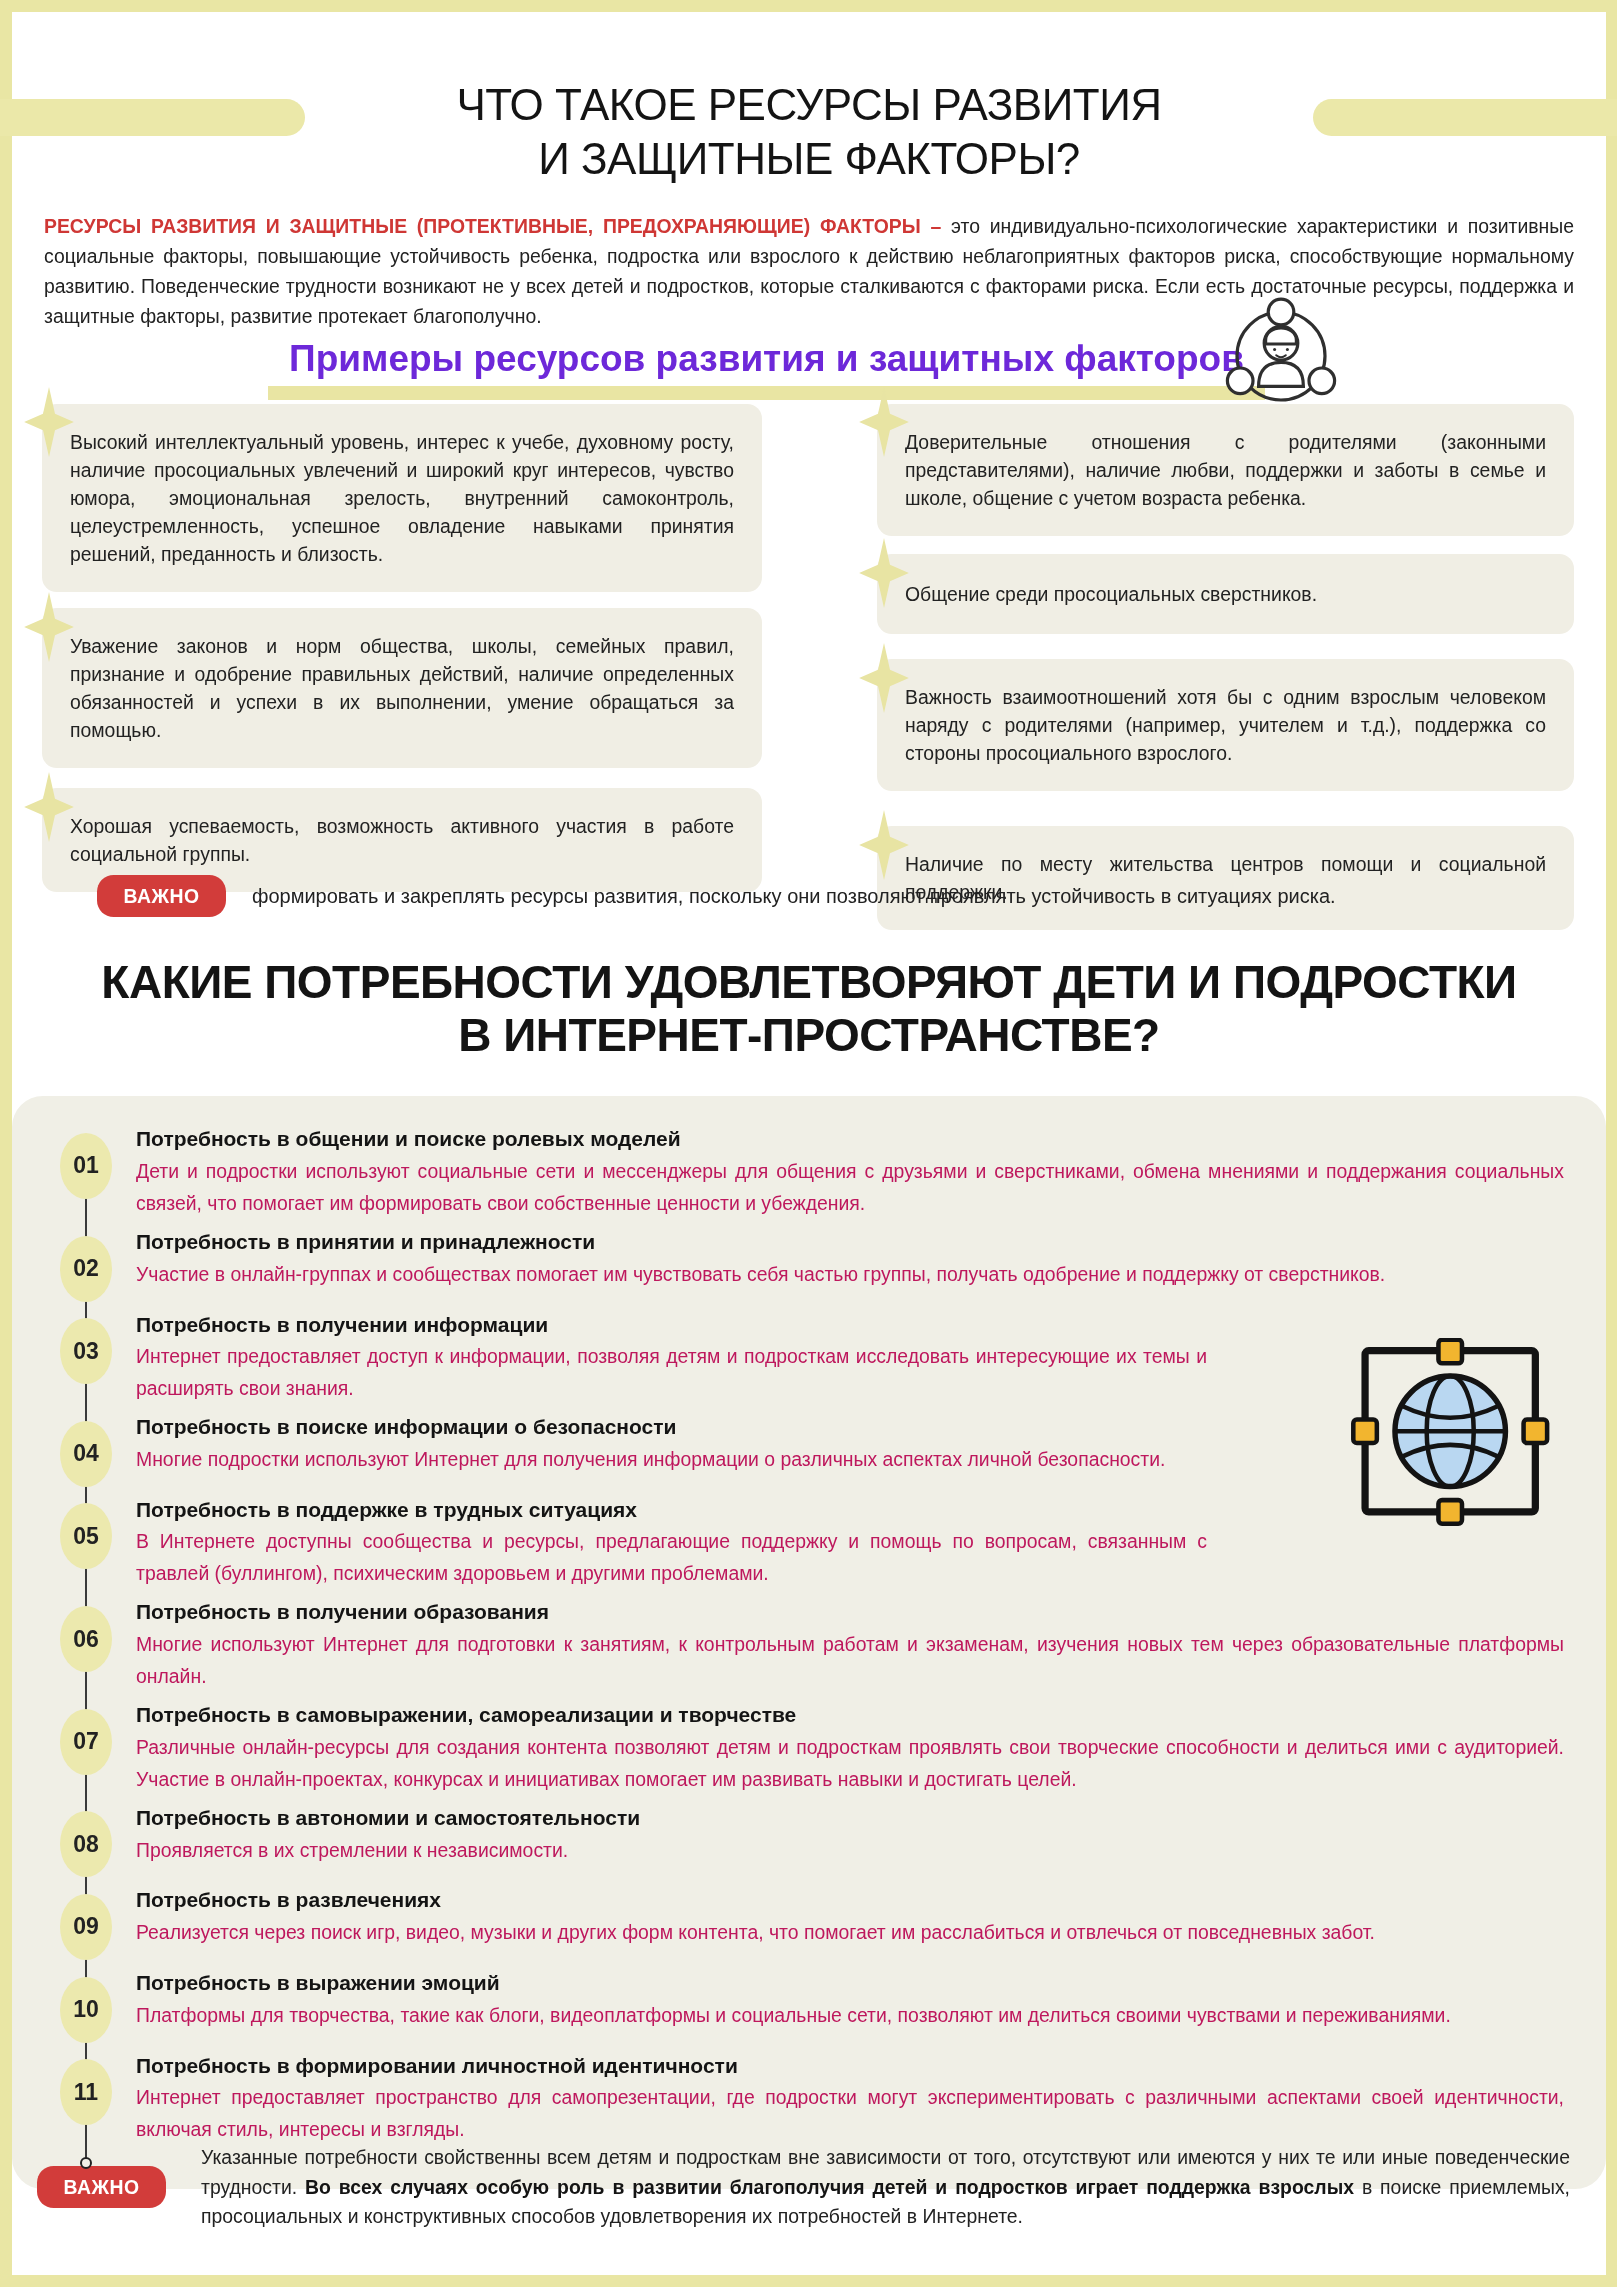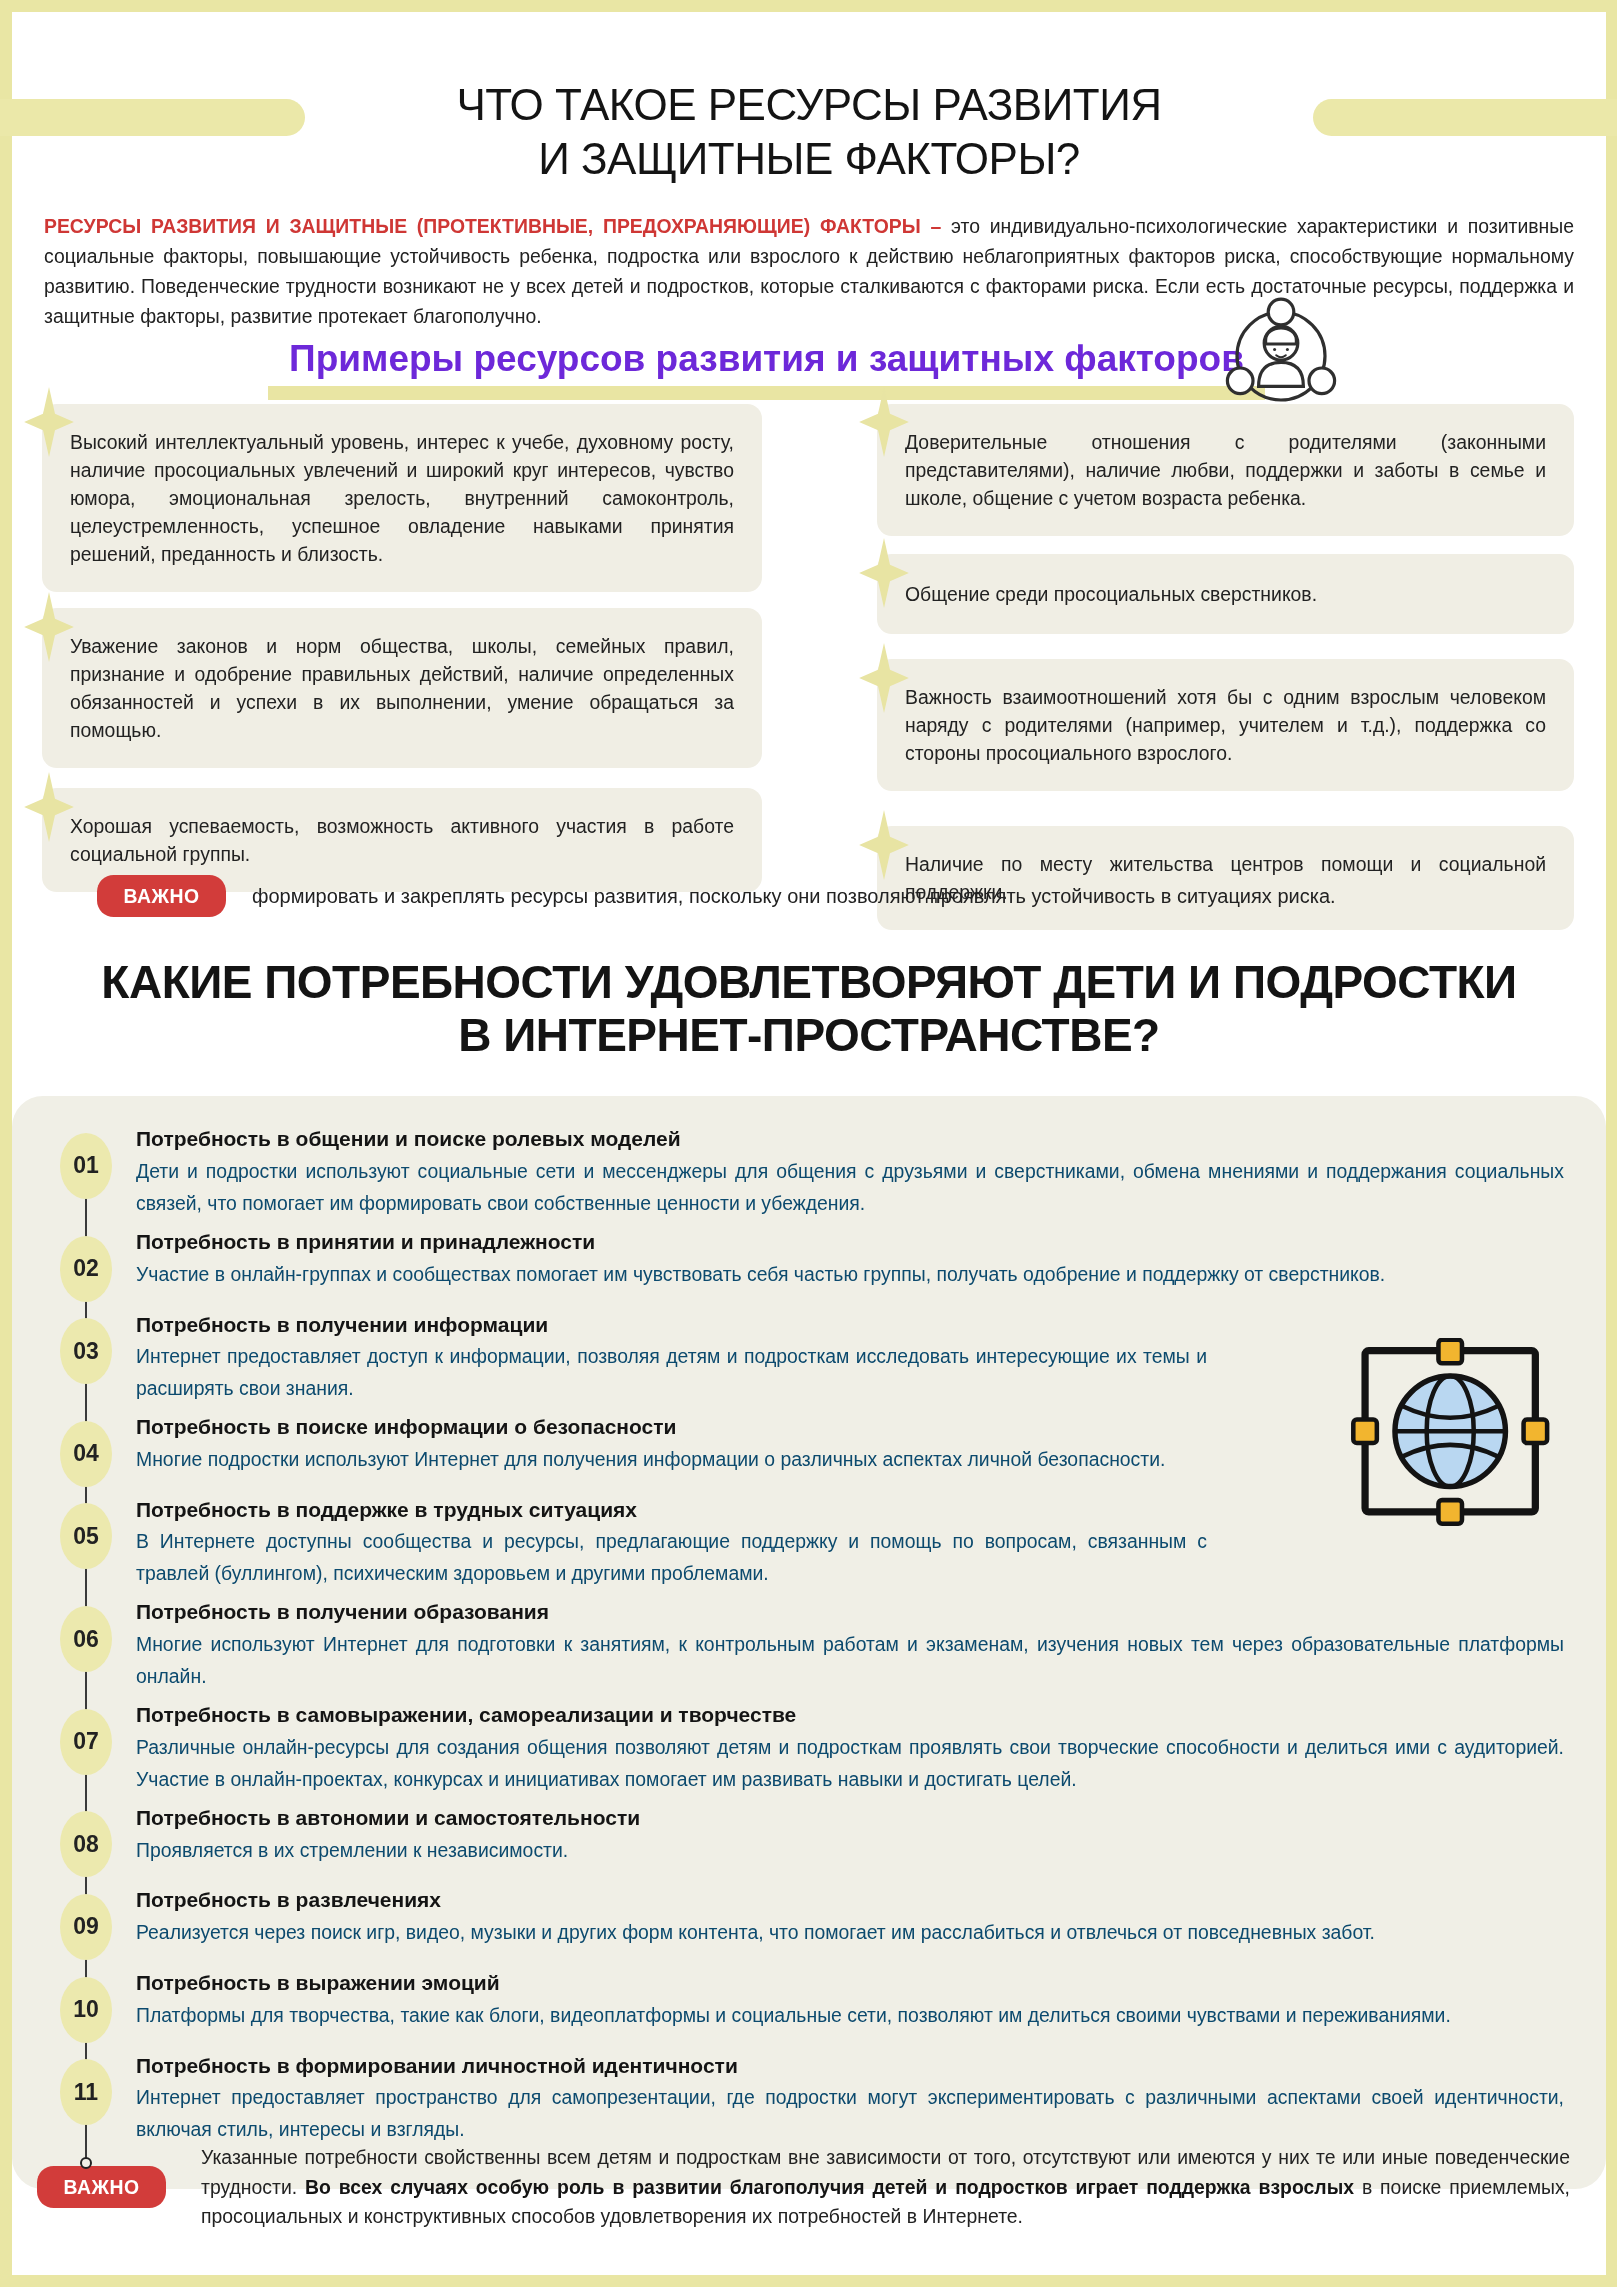--- a/index.html
+++ b/index.html
@@ -59,21 +59,21 @@
     padding:29.5px 0 35px 0;}
   .vline{position:absolute;left:73px;top:78px;bottom:28px;width:1.8px;background:#3a3a3a;z-index:0;}
   .end-dot{position:absolute;left:68px;bottom:20px;width:8.3px;height:8.3px;border:2.3px solid #222;
     border-radius:50%;background:#f0efe6;z-index:1;}
   .need-item{position:relative;display:flex;padding:0 42px 0 48px;margin-bottom:9.2px;z-index:1;}
   .num-cell{flex:0 0 52px;margin-right:24px;padding-top:7.4px;}
   .num-circle{width:52px;height:66px;border-radius:50%;background:#ece9ae;color:#222;
     display:flex;align-items:center;justify-content:center;font-size:23px;font-weight:700;}
   .need-body{flex:1 1 auto;min-width:0;}
   .need-body h3{margin:1.8px 0 3.7px 0;font-size:21px;font-weight:700;color:#141414;}
-  .need-body p{margin:0;font-size:19.4px;line-height:32px;text-align:justify;color:#0c4a6e;}
+  .need-body p{margin:0;font-size:19.4px;line-height:32px;text-align:justify;color:#be185d;}
   .need-item.narrow .need-body{max-width:1071px;}
   .globe-icon{position:absolute;right:39px;top:242px;width:220px;height:192px;z-index:0;}
   
   .imp2{position:absolute;left:37px;right:48px;top:2143px;display:flex;align-items:center;gap:35px;}
   .imp2 .imp-text{font-size:19.4px;line-height:29.5px;text-align:justify;color:#222;}
   .imp2 .imp-text b{color:#141414;}
 </style>
 </head>
 <body>
 
@@ -260,21 +260,21 @@
         <h3>Потребность в получении образования</h3>
         <p>Многие используют Интернет для подготовки к занятиям, к контрольным работам и экзаменам, изучения новых тем через образовательные платформы онлайн.</p>
       </div>
     </div>
     <div class="need-item">
       <div class="num-cell">
           <div class="num-circle">07</div>
         </div>
       <div class="need-body">
         <h3>Потребность в самовыражении, самореализации и творчестве</h3>
-        <p>Различные онлайн-ресурсы для создания общения позволяют детям и подросткам проявлять свои творческие способности и делиться ими с аудиторией. Участие в онлайн-проектах, конкурсах и инициативах помогает им развивать навыки и достигать целей.</p>
+        <p>Различные онлайн-ресурсы для создания контента позволяют детям и подросткам проявлять свои творческие способности и делиться ими с аудиторией. Участие в онлайн-проектах, конкурсах и инициативах помогает им развивать навыки и достигать целей.</p>
       </div>
     </div>
     <div class="need-item">
       <div class="num-cell">
           <div class="num-circle">08</div>
         </div>
       <div class="need-body">
         <h3>Потребность в автономии и самостоятельности</h3>
         <p>Проявляется в их стремлении к независимости.</p>
       </div>

